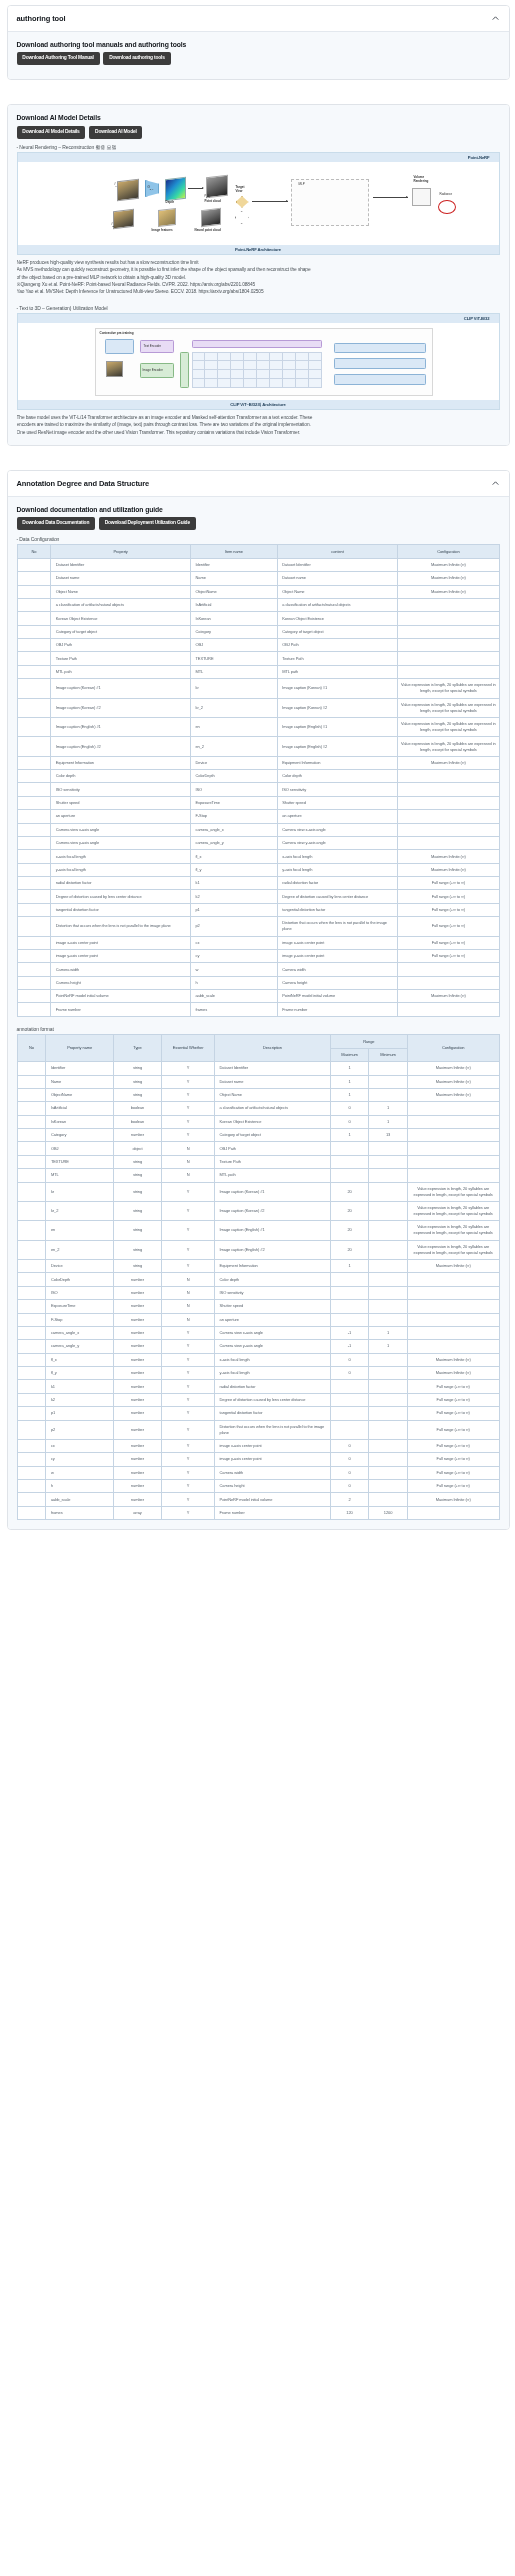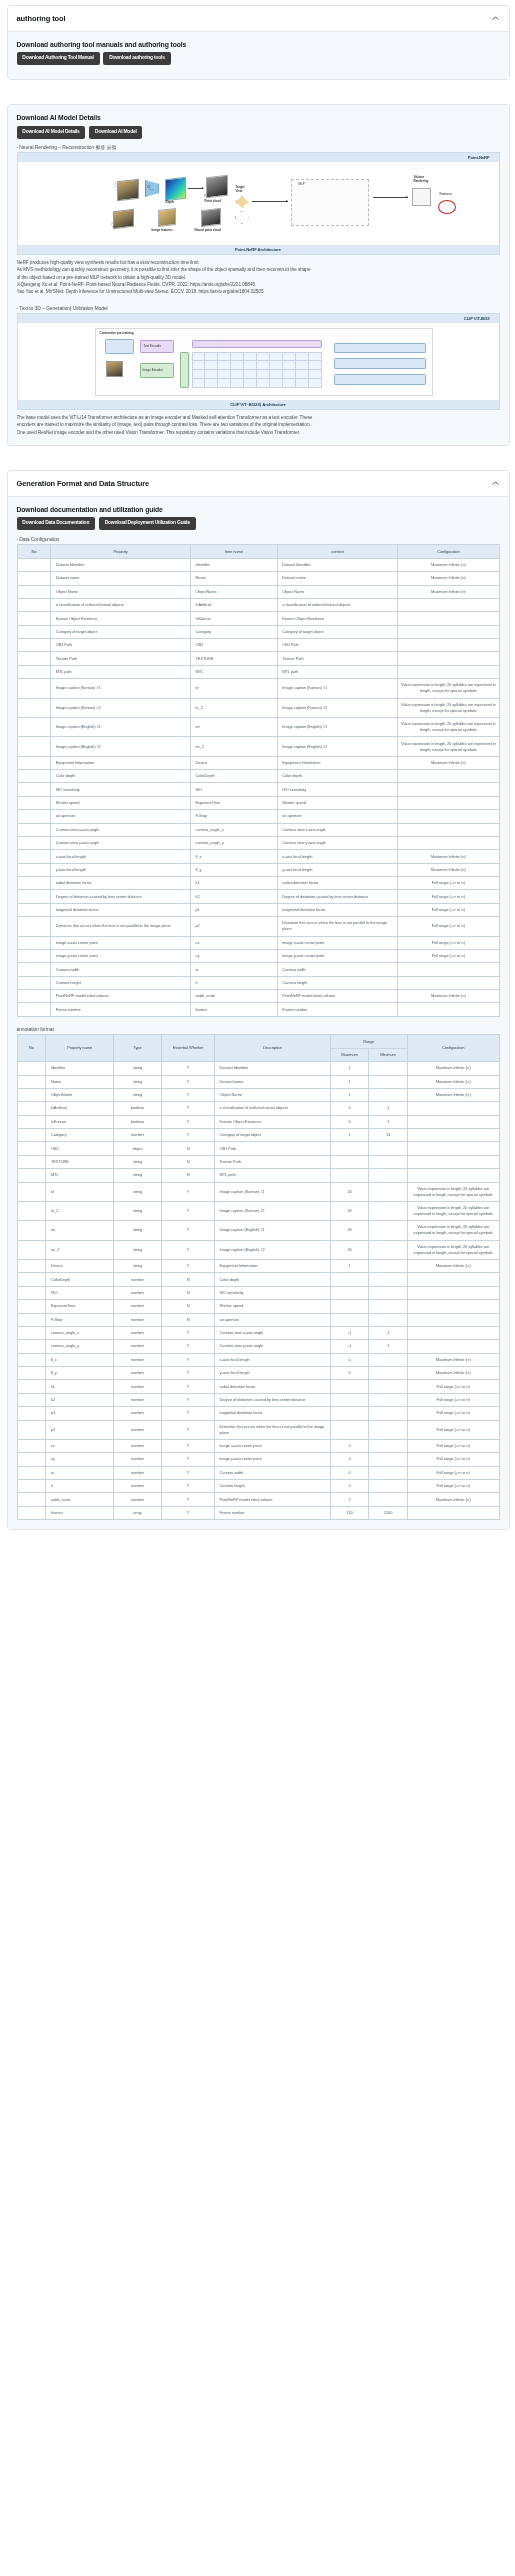--- a/index.html
+++ b/index.html
@@ -323,21 +323,21 @@
     <div class="para">
       <div>The base model uses the ViT-L/14 Transformer architecture as an image encoder and Masked self-attention Transformer as a text encoder. These</div>
       <div>encoders are trained to maximize the similarity of (image, text) pairs through contrast loss. There are two variations of the original implementation.</div>
       <div>One used ResNet image encoder and the other used Vision Transformer. This repository contains variations that include Vision Transformer.</div>
     </div>
   </div>
 </div>
 
 <div class="panel">
   <div class="panel-head">
-    <span class="panel-title">Generation Format and Data Structure</span>
+    <span class="panel-title">Annotation Degree and Data Structure</span>
     <span class="chevron">
       <svg viewBox="0 0 16 16" width="9" height="9" fill="none" stroke="currentColor" stroke-width="1.6">
         <path d="M3 10 L8 5 L13 10"></path>
       </svg>
     </span>
   </div>
   <div class="panel-body">
     <div class="sub-title">Download documentation and utilization guide</div>
     <div class="btn-row">
       <button class="btn">Download Data Documentation</button>

